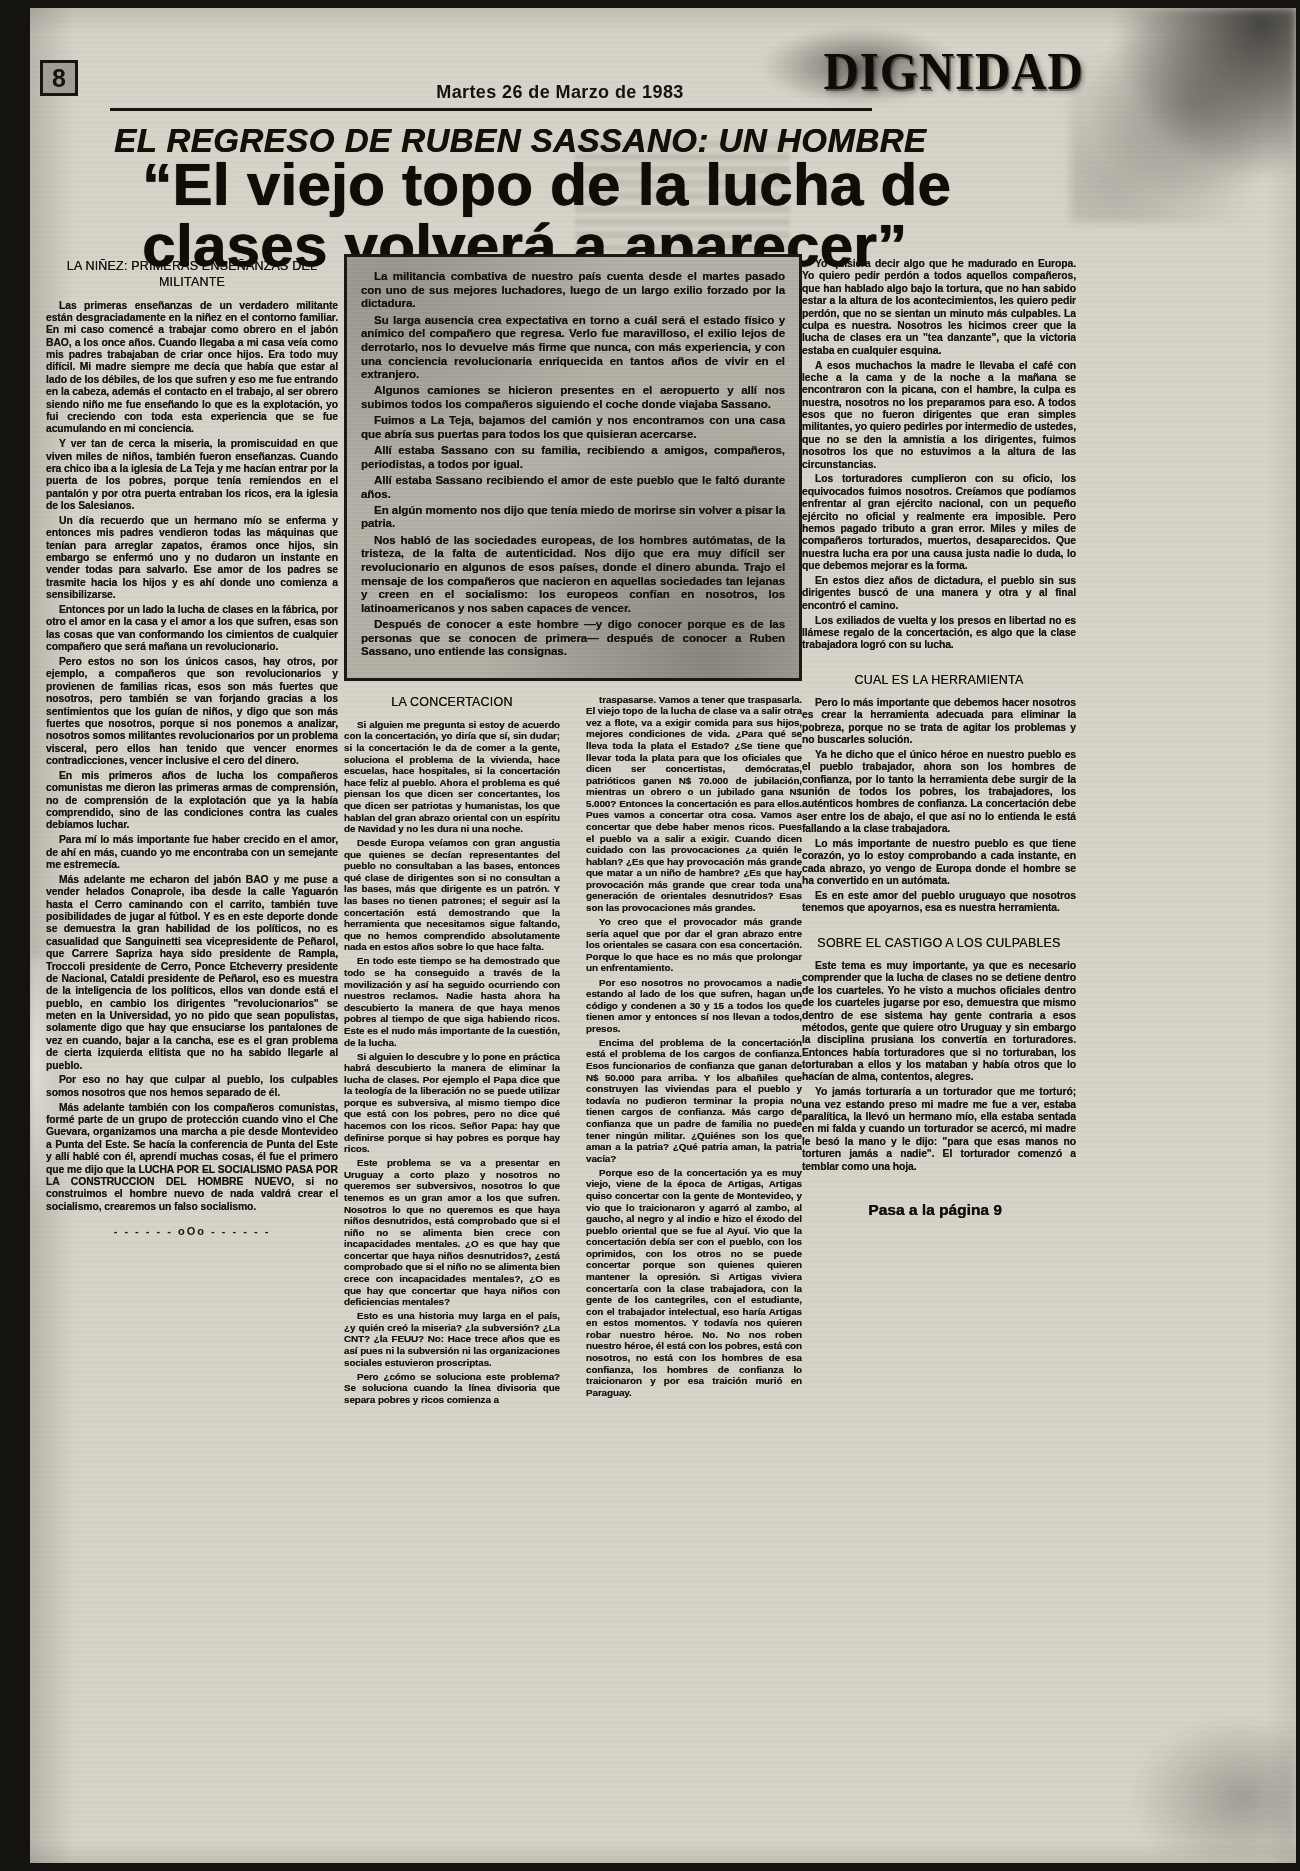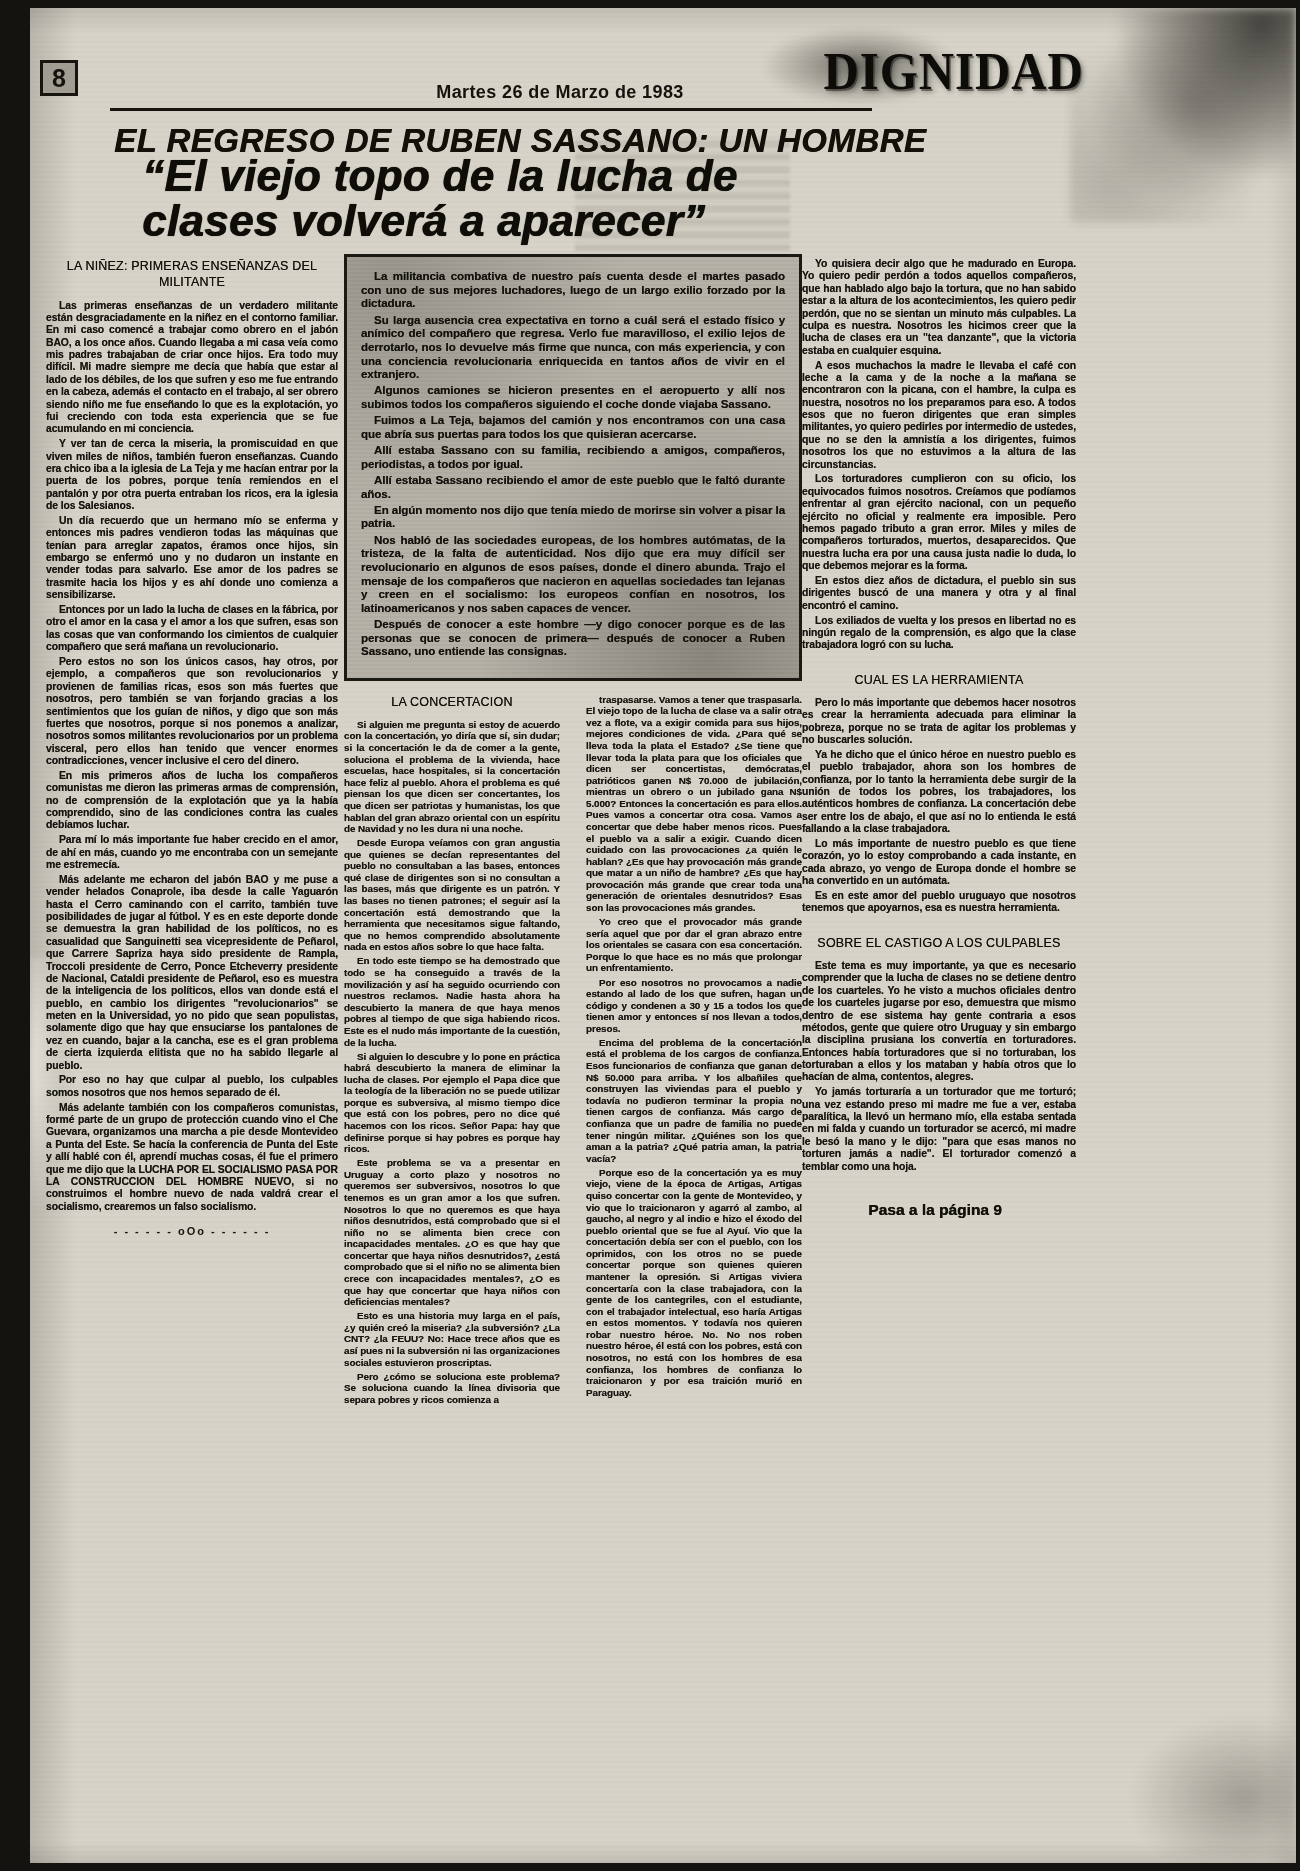--- a/index.html
+++ b/index.html
@@ -77,21 +77,21 @@
   }
   .kicker {
     position:absolute; left:84px; top:106px; width:860px;
     font-size:33px; font-weight:700; font-style:italic;
     color:#121009; letter-spacing:0.5px; white-space:nowrap;
     text-shadow:0.5px 0 0 currentColor;
     margin-top:8px;
   }
   .headline {
     position:absolute; left:112px; top:146px; width:840px;
-    font-size:44px; font-weight:700; font-style:italic; line-height:1.02;
+    font-size:60px; font-weight:700; line-height:1.02;
     color:#0f0d08; letter-spacing:0.3px;
     text-shadow:0.8px 0 0 currentColor, 0 0 1px rgba(15,13,8,0.6);
   }
   .headline .hl-line { display:block; }
   
   .col, .mid { position:absolute; overflow:hidden; }
   .col-left  { left:16px;  top:250px; width:292px; height:1596px; }
   .mid       { left:314px; top:246px; width:458px; height:1290px; }
   .col-right { left:772px; top:250px; width:274px; height:1580px; }
 
@@ -209,21 +209,21 @@
       </div>
     </div>
   </section>
 
   <section class="col col-right">
     <div class="paras">
         <p>Yo quisiera decir algo que he madurado en Europa. Yo quiero pedir perdón a todos aquellos compañeros, que han hablado algo bajo la tortura, que no han sabido estar a la altura de los acontecimientos, les quiero pedir perdón, que no se sientan un minuto más culpables. La culpa es nuestra. Nosotros les hicimos creer que la lucha de clases era un "tea danzante", que la victoria estaba en cualquier esquina.</p>
         <p>A esos muchachos la madre le llevaba el café con leche a la cama y de la noche a la mañana se encontraron con la picana, con el hambre, la culpa es nuestra, nosotros no los preparamos para eso. A todos esos que no fueron dirigentes que eran simples militantes, yo quiero pedirles por intermedio de ustedes, que no se den la amnistía a los dirigentes, fuimos nosotros los que no estuvimos a la altura de las circunstancias.</p>
         <p>Los torturadores cumplieron con su oficio, los equivocados fuimos nosotros. Creíamos que podíamos enfrentar al gran ejército nacional, con un pequeño ejército no oficial y realmente era imposible. Pero hemos pagado tributo a gran error. Miles y miles de compañeros torturados, muertos, desaparecidos. Que nuestra lucha era por una causa justa nadie lo duda, lo que debemos mejorar es la forma.</p>
         <p>En estos diez años de dictadura, el pueblo sin sus dirigentes buscó de una manera y otra y al final encontró el camino.</p>
-        <p>Los exiliados de vuelta y los presos en libertad no es ningún regalo de la comprensión, es algo que la clase trabajadora logró con su lucha.</p>
+        <p>Los exiliados de vuelta y los presos en libertad no es llámese regalo de la concertación, es algo que la clase trabajadora logró con su lucha.</p>
       </div>
 
     <h2 class="col-heading spaced">CUAL ES LA HERRAMIENTA</h2>
     <div class="paras">
         <p>Pero lo más importante que debemos hacer nosotros es crear la herramienta adecuada para eliminar la pobreza, porque no se trata de agitar los problemas y no buscarles solución.</p>
         <p>Ya he dicho que el único héroe en nuestro pueblo es el pueblo trabajador, ahora son los hombres de confianza, por lo tanto la herramienta debe surgir de la unión de todos los pobres, los trabajadores, los auténticos hombres de confianza. La concertación debe ser entre los de abajo, el que así no lo entienda le está fallando a la clase trabajadora.</p>
         <p>Lo más importante de nuestro pueblo es que tiene corazón, yo lo estoy comprobando a cada instante, en cada abrazo, yo vengo de Europa donde el hombre se ha convertido en un autómata.</p>
         <p>Es en este amor del pueblo uruguayo que nosotros tenemos que apoyarnos, esa es nuestra herramienta.</p>
       </div>
 

